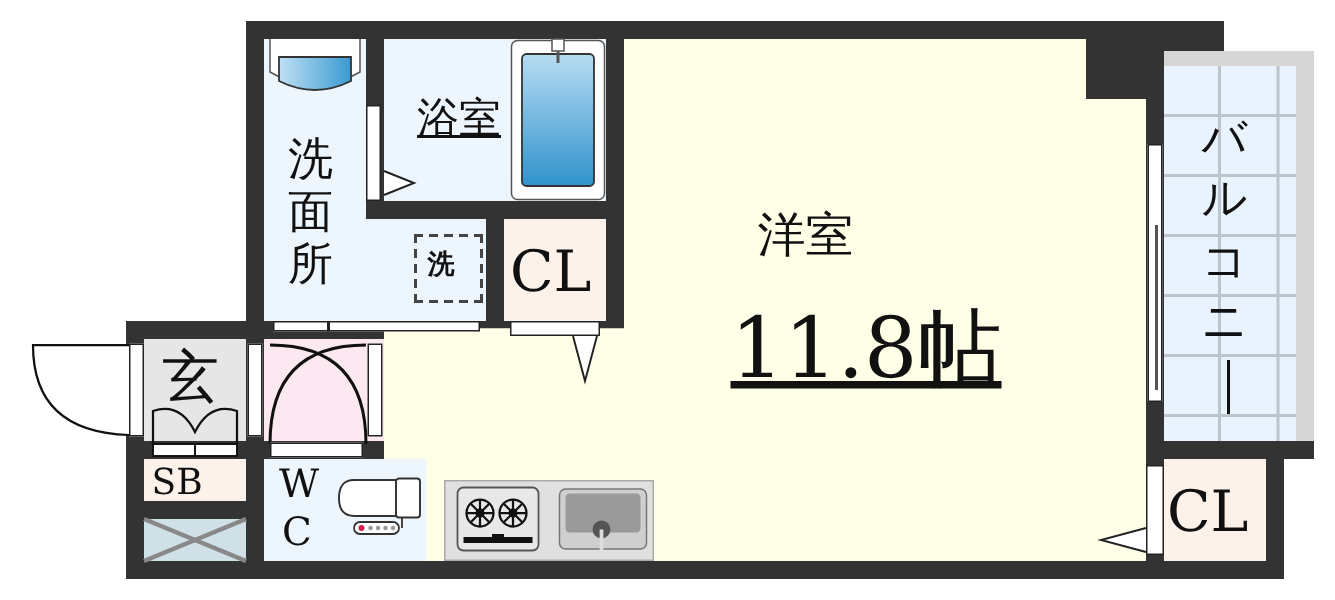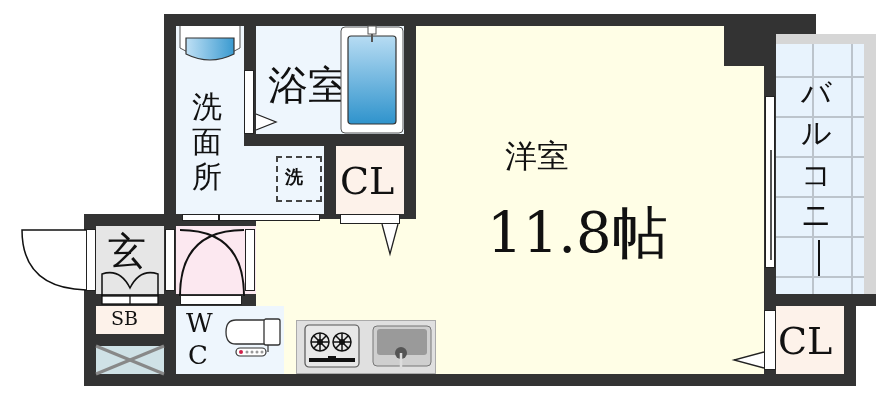--- a/index.html
+++ b/index.html
@@ -20,21 +20,21 @@
 <div class="abs wall" style="left:84px;top:214px;width:212px;height:172px;"></div>
 <div class="abs wall" style="left:84px;top:374px;width:772px;height:12px;"></div>
 <div class="abs wall" style="left:764px;top:306px;width:92px;height:80px;"></div>
 <div class="abs wall" style="left:764px;top:294px;width:112px;height:12px;"></div>
 
 <div class="abs" style="left:416px;top:26px;width:308px;height:348px;background:#fffee6;"></div>
 <div class="abs" style="left:724px;top:66px;width:40px;height:308px;background:#fffee6;"></div>
 <div class="abs" style="left:256px;top:219px;width:160px;height:155px;background:#fffee6;"></div>
 <div class="abs" style="left:296px;top:294px;width:120px;height:80px;background:#fffee6;"></div>
 <div class="lbl" style="left:505px;top:140px;font-size:32px;">洋室</div>
-<div class="lbl" style="left:487px;top:205px;font-size:56px;">11.8帖</div>
+<div class="lbl" style="left:487px;top:205px;font-size:56px;text-decoration:underline;">11.8帖</div>
 
 <div class="abs" style="left:176px;top:26px;width:148px;height:188px;background:#eef6fd;"></div>
 <div class="abs wall" style="left:244px;top:26px;width:12px;height:118px;"></div>
 <div class="abs wall" style="left:244px;top:134px;width:80px;height:12px;"></div>
 <svg style="left:178px;top:26px;" width="64" height="46">
   <defs>
       <linearGradient id="wb" x1="0" x2="1">
         <stop offset="0" stop-color="#bfe0f5"></stop>
         <stop offset="1" stop-color="#3a9ad0"></stop>
       </linearGradient>
@@ -45,21 +45,21 @@
 <div class="lbl" style="left:192px;top:92px;font-size:30px;">洗</div>
 <div class="lbl" style="left:192px;top:127px;font-size:30px;">面</div>
 <div class="lbl" style="left:192px;top:162px;font-size:30px;">所</div>
 <div class="abs" style="left:276px;top:156px;width:46px;height:46px;border:2px dashed #444;"></div>
 <div class="lbl" style="left:285px;top:168px;font-size:18px;font-weight:bold;font-family:'DejaVu Sans',sans-serif;">洗</div>
 
 <div class="abs" style="left:182px;top:214px;width:138px;height:7px;background:#fff;border:1.5px solid #222;"></div>
 <div class="abs" style="left:218px;top:214px;width:1.5px;height:7px;background:#222;"></div>
 
 <div class="abs" style="left:256px;top:26px;width:148px;height:108px;background:#eef6fd;"></div>
-<div class="lbl" style="left:268px;top:65px;font-size:40px;">浴室</div>
+<div class="lbl" style="left:278px;top:65px;font-size:28px;text-decoration:underline;">浴室</div>
 <svg style="left:340px;top:26px;" width="64" height="108">
   <defs>
       <linearGradient id="bt" x1="0" y1="0" x2="0" y2="1">
         <stop offset="0" stop-color="#b7dcf3"></stop>
         <stop offset="1" stop-color="#2f93cc"></stop>
       </linearGradient>
     </defs>
   <rect x="1" y="1" width="62" height="106" rx="4" fill="#fff" stroke="#555" stroke-width="1"></rect>
   <rect x="8" y="10" width="48" height="88" rx="3" fill="url(#bt)" stroke="#333" stroke-width="1.2"></rect>
   <rect x="28" y="0" width="8" height="8" fill="#fff" stroke="#555"></rect>
@@ -91,21 +91,21 @@
   <path d="M66 2 H2 Q2 60 66 62" fill="#fff" stroke="#111" stroke-width="1.5"></path>
 </svg>
 <div class="lbl" style="left:108px;top:232px;font-size:38px;">玄</div>
 <svg style="left:100px;top:268px;" width="60" height="34">
   <path d="M2 28 V6 Q20 0 30 20 Q40 0 58 6 V28" fill="none" stroke="#111" stroke-width="1.5"></path>
   <rect x="2" y="28" width="56" height="8" fill="#fff" stroke="#111" stroke-width="1.3"></rect>
   <line x1="30" y1="28" x2="30" y2="36" stroke="#111" stroke-width="1.3"></line>
 </svg>
 
 <div class="abs" style="left:96px;top:306px;width:68px;height:28px;background:#fdf2ea;"></div>
-<div class="lbl" style="left:111px;top:309px;font-size:19px;text-align:right;">SB</div>
+<div class="lbl" style="left:101px;top:309px;font-size:24px;text-align:right;">SB</div>
 <svg style="left:96px;top:346px;" width="68" height="28">
   <rect x="0" y="0" width="68" height="28" fill="#cfe1e6"></rect>
   <line x1="0" y1="0" x2="68" y2="28" stroke="#888" stroke-width="3"></line>
   <line x1="68" y1="0" x2="0" y2="28" stroke="#888" stroke-width="3"></line>
 </svg>
 
 <div class="abs" style="left:176px;top:306px;width:108px;height:68px;background:#eef6fd;"></div>
 <div class="abs" style="left:180px;top:295px;width:62px;height:10px;background:#fff;border:1.5px solid #222;"></div>
 <div class="lbl" style="left:186px;top:310px;font-size:26px;">W</div>
 <div class="lbl" style="left:188px;top:342px;font-size:26px;">C</div>

